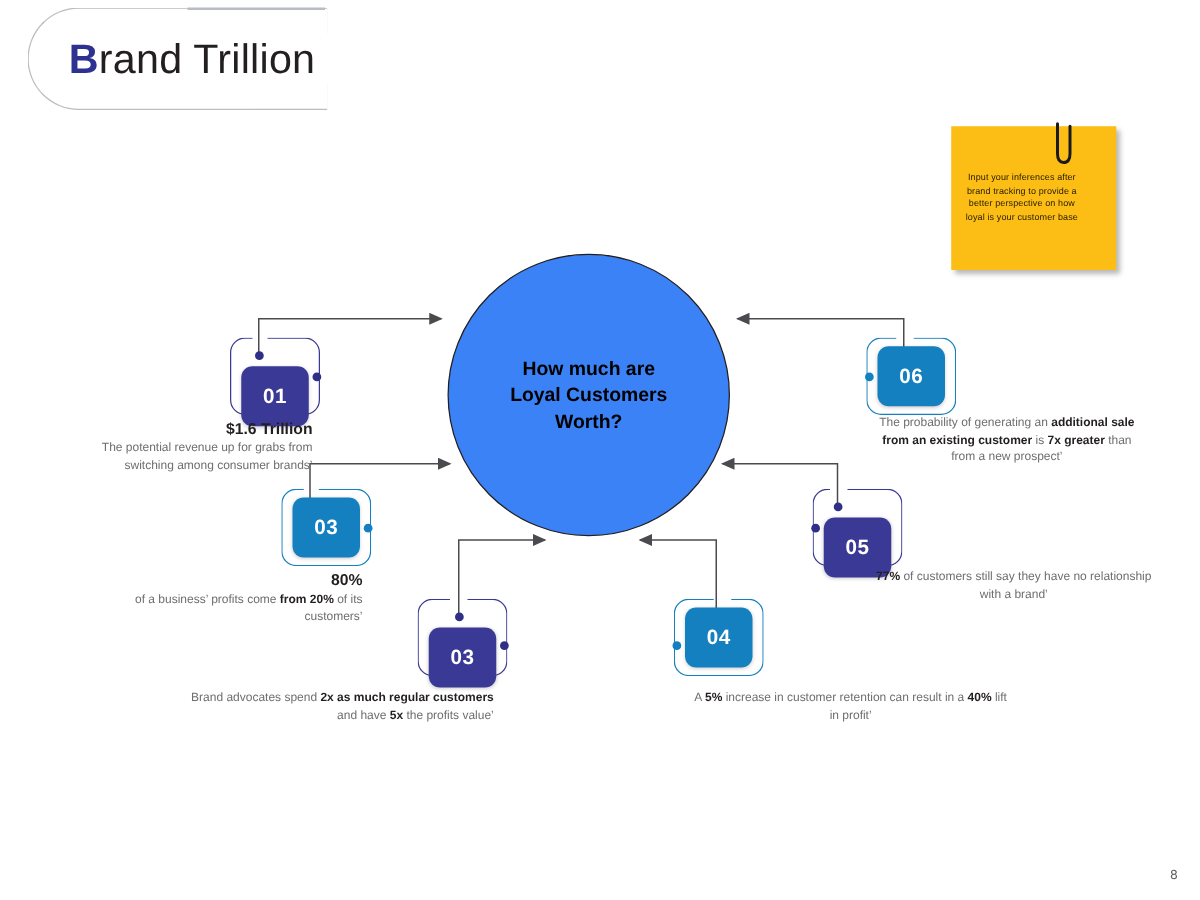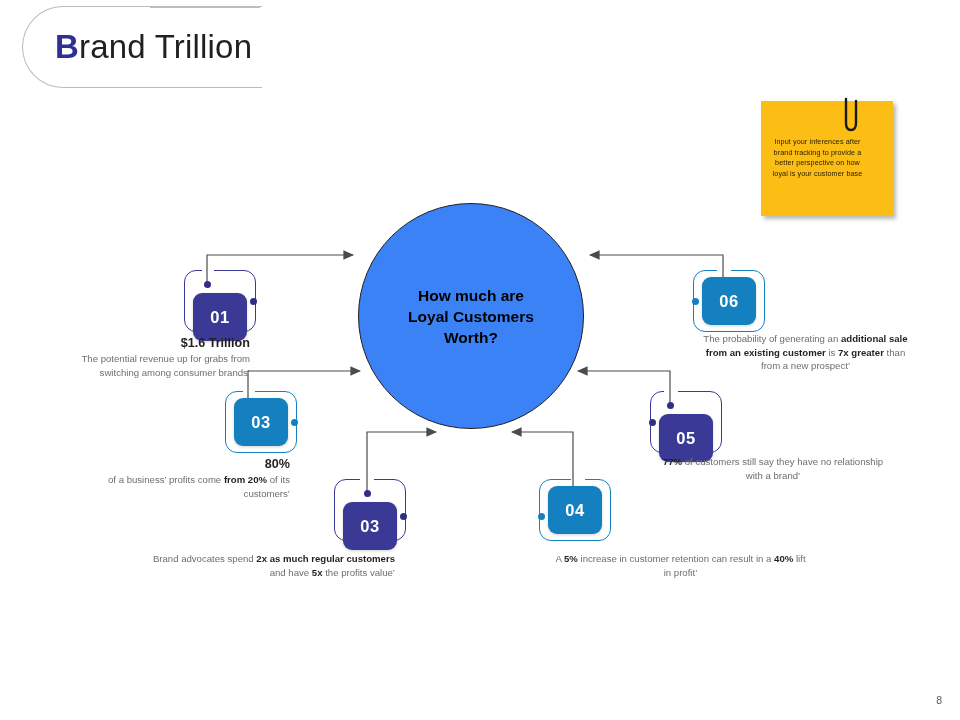--- a/index.html
+++ b/index.html
@@ -151,21 +151,21 @@
   <div class="cap ta-l" style="left:553px;top:552px;width:255px;">
     <span><span>A </span><b>5%</b><span> increase in customer retention can result in a </span><b>40%</b><span> lift in profit’</span></span>
   </div>
 
   <div class="node" style="left:650px;top:391px;">
     <div class="frame navy" style="clip-path:polygon(0 0,14px 0,14px 20px,28px 20px,28px 0,100% 0,100% 100%,0 100%);"></div>
     <div class="chip navy">05</div>
     <div class="dot navy" style="left:17px;top:11px;"></div>
     <div class="dot navy" style="left:-1px;top:28px;"></div>
   </div>
-  <div class="cap ta-l" style="left:658px;top:455px;width:230px;">
+  <div class="cap ta-l" style="left:696px;top:455px;width:230px;">
     <span><b>77%</b><span> of customers still say they have no relationship with a brand’</span></span>
   </div>
 
   <div class="node" style="left:693px;top:270px;">
     <div class="frame cyan" style="clip-path:polygon(0 0,24px 0,24px 20px,38px 20px,38px 0,100% 0,100% 100%,0 100%);"></div>
     <div class="chip cyan">06</div>
     <div class="dot cyan" style="left:27px;top:11px;"></div>
     <div class="dot cyan" style="left:-1px;top:28px;"></div>
   </div>
   <div class="cap ta-l" style="left:698px;top:332px;width:215px;">

